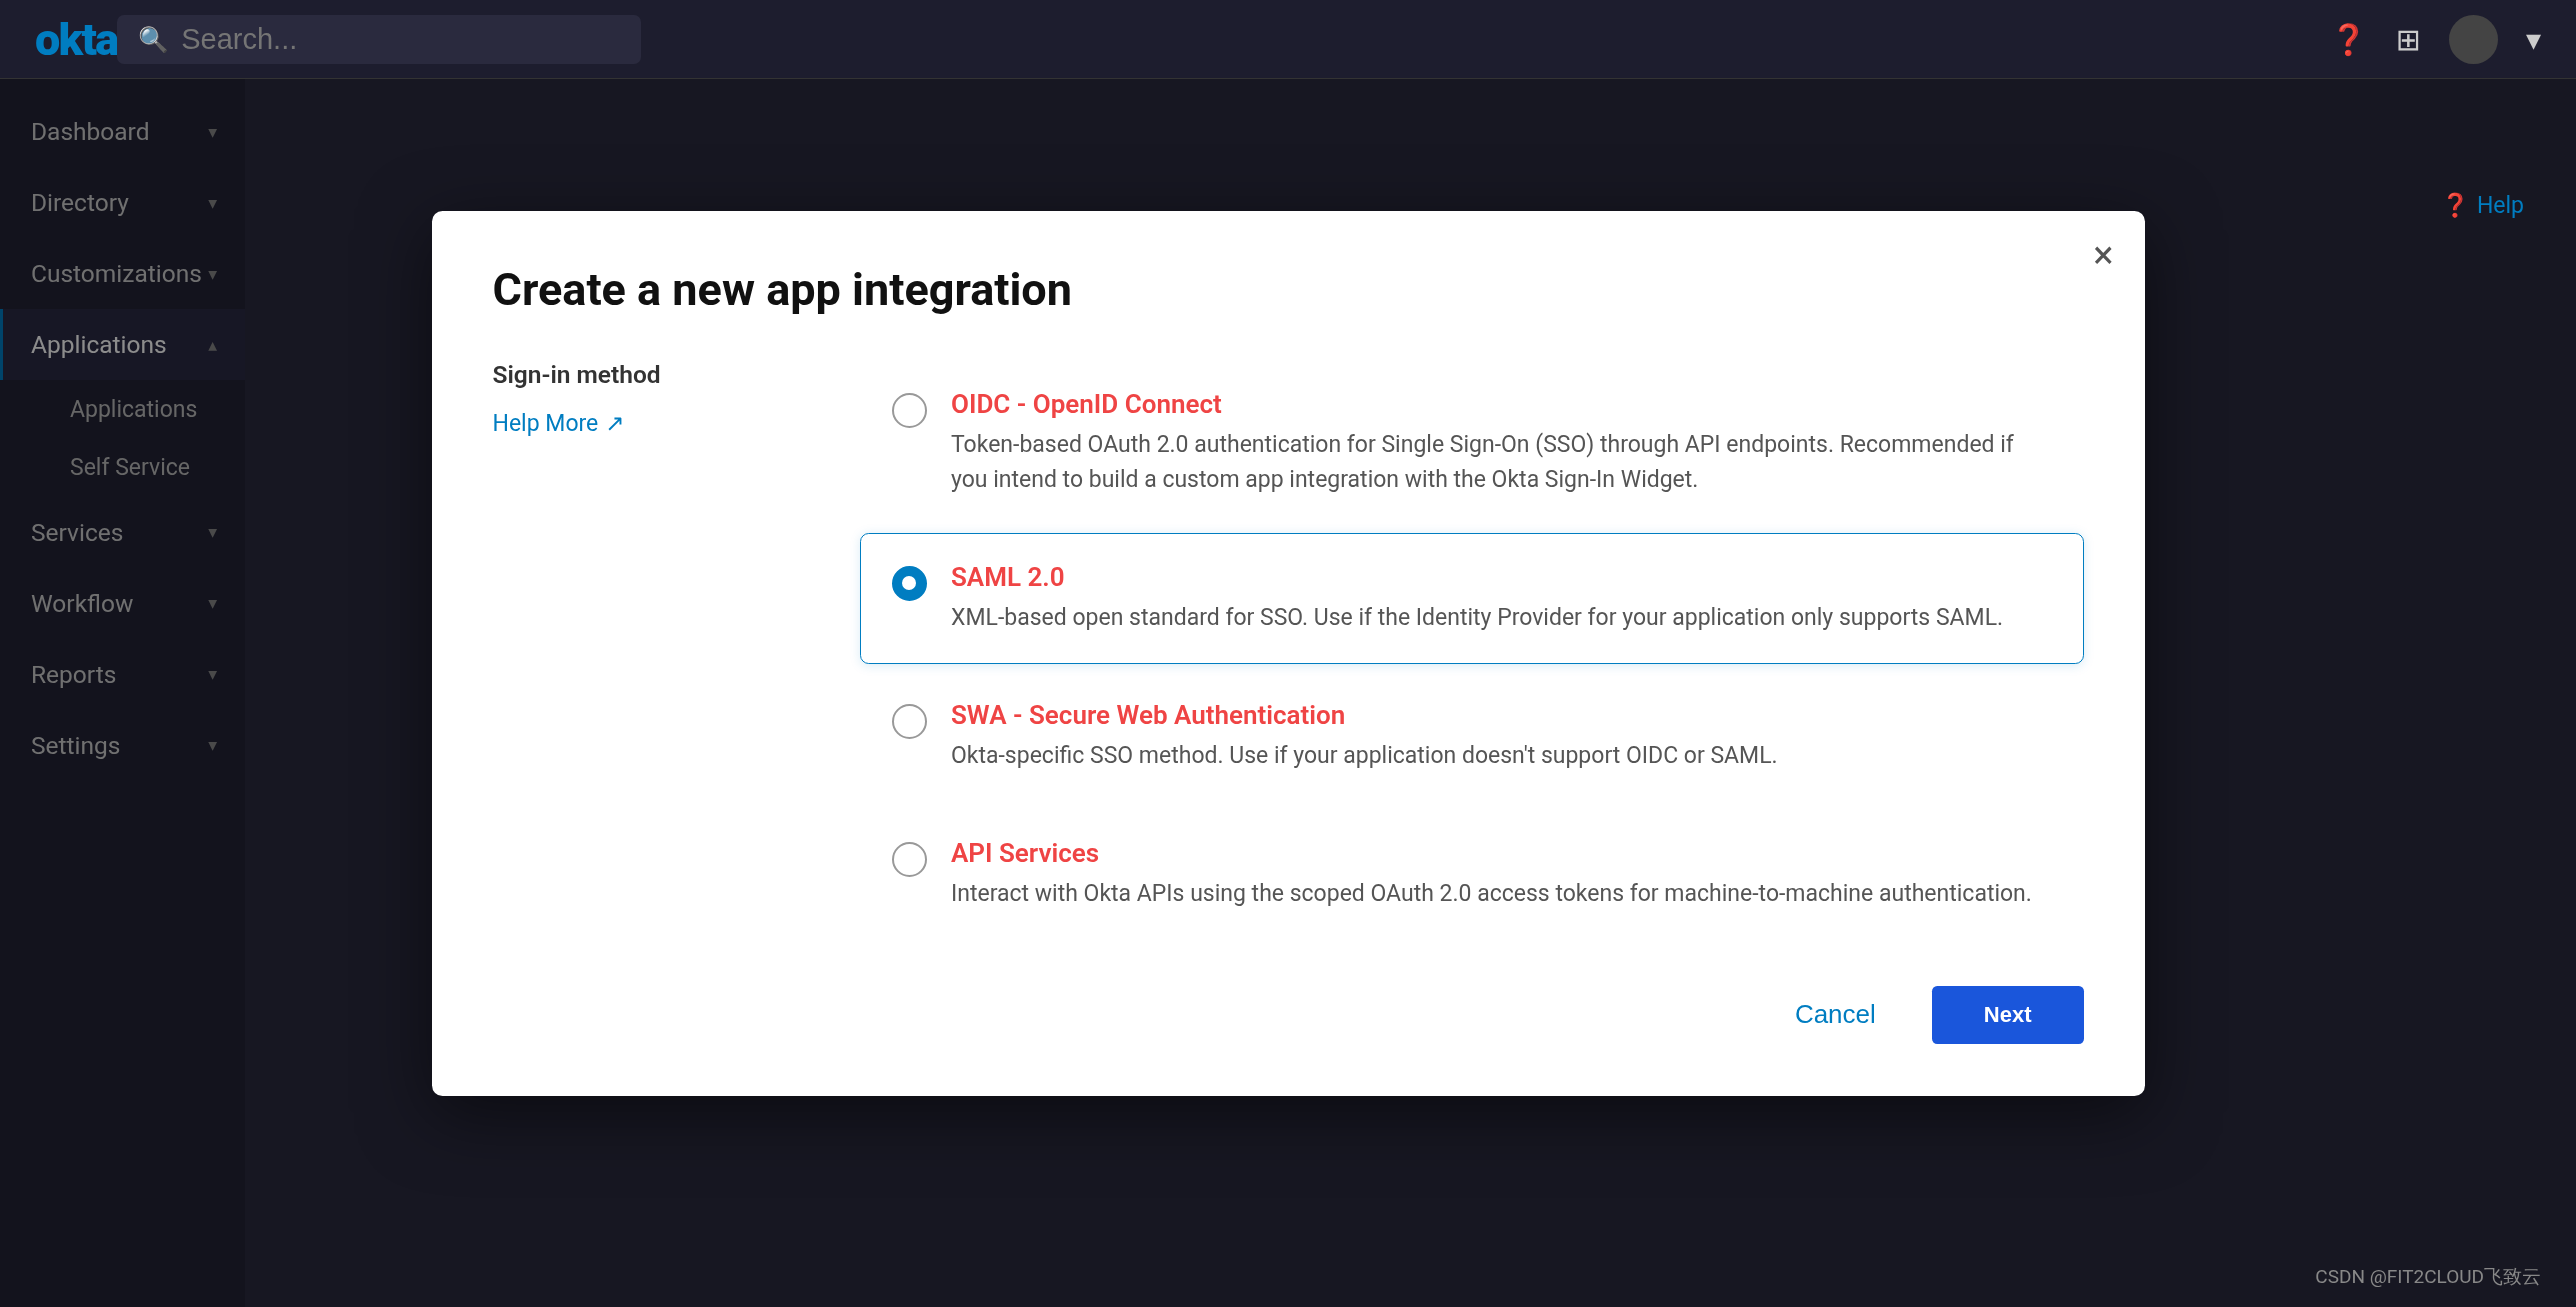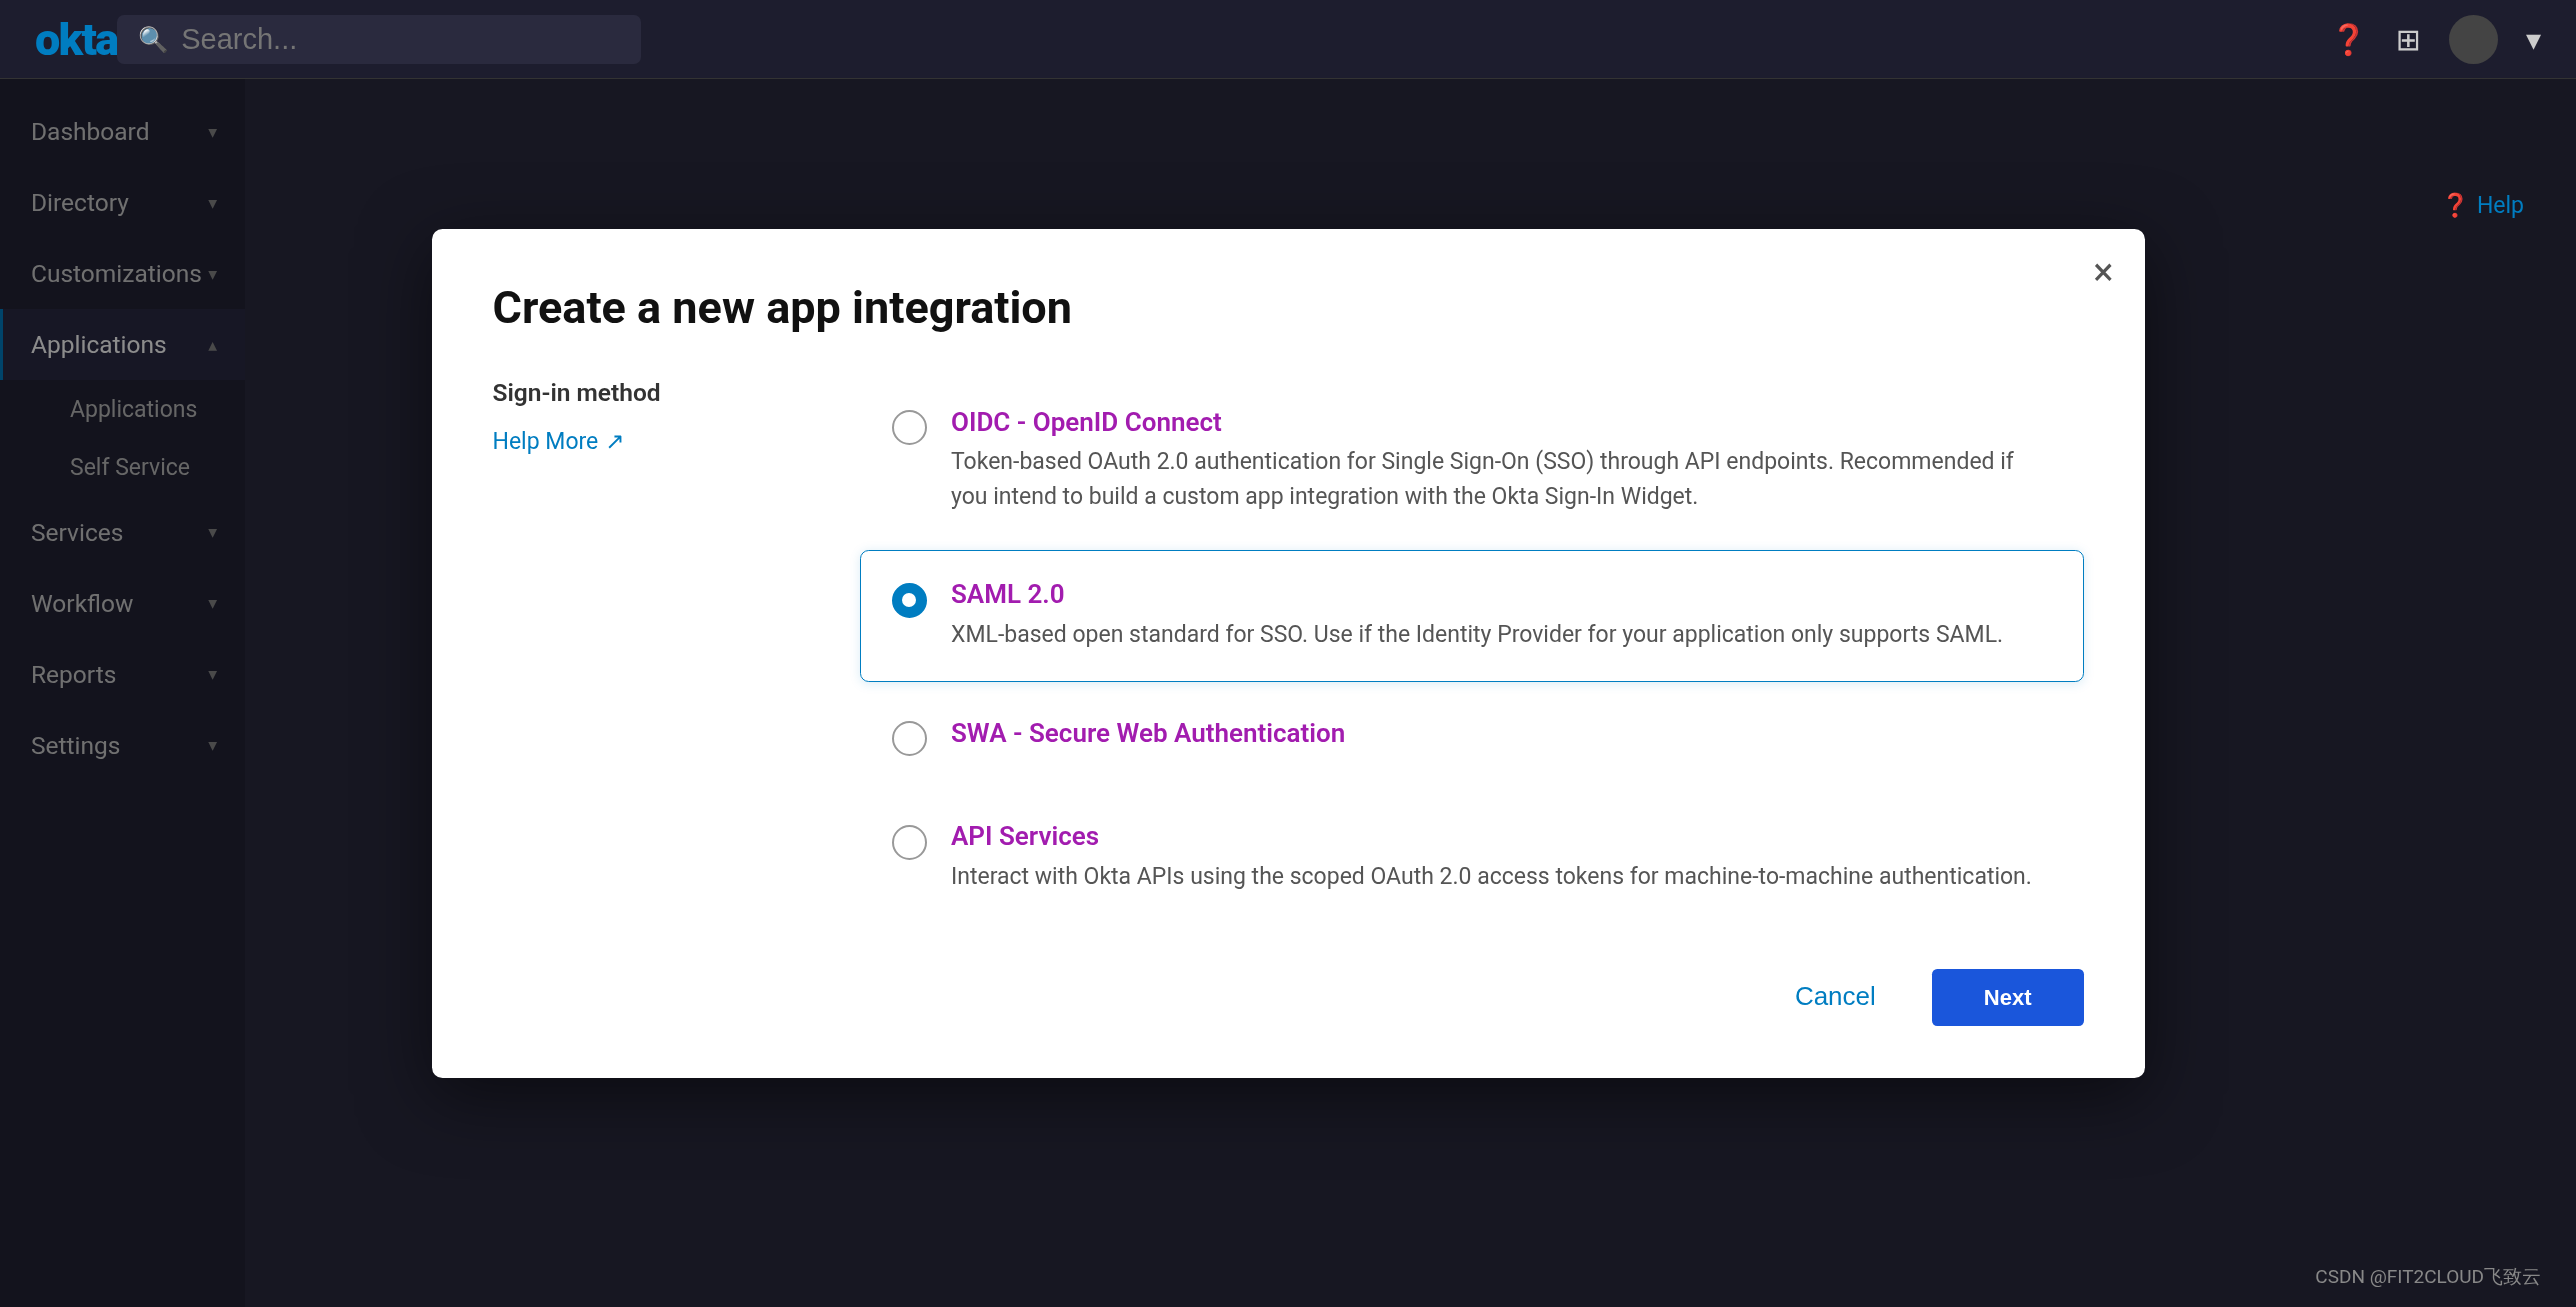--- a/index.html
+++ b/index.html
@@ -229,21 +229,21 @@
       content: '';
       width: 14px;
       height: 14px;
       border-radius: 50%;
       background: #fff;
     }
     .radio-content {}
     .radio-title {
       font-size: 26px;
       font-weight: 600;
-      color: #a21caf;
+      color: #ef4444;
       margin-bottom: 8.7px;
     }
     .radio-desc {
       font-size: 23px;
       color: #555;
       line-height: 1.5;
     }
 
     
     .modal-footer {
@@ -376,20 +376,21 @@
           <div class="radio-content">
             <div class="radio-title">SAML 2.0</div>
             <div class="radio-desc">XML-based open standard for SSO. Use if the Identity Provider for your application only supports SAML.</div>
           </div>
         </div>
 
         <div class="radio-option">
           <div class="radio-circle"></div>
           <div class="radio-content">
             <div class="radio-title">SWA - Secure Web Authentication</div>
+            <div class="radio-desc">Okta-specific SSO method. Use if your application doesn't support OIDC or SAML.</div>
           </div>
         </div>
 
         <div class="radio-option">
           <div class="radio-circle"></div>
           <div class="radio-content">
             <div class="radio-title">API Services</div>
             <div class="radio-desc">Interact with Okta APIs using the scoped OAuth 2.0 access tokens for machine-to-machine authentication.</div>
           </div>
         </div>

